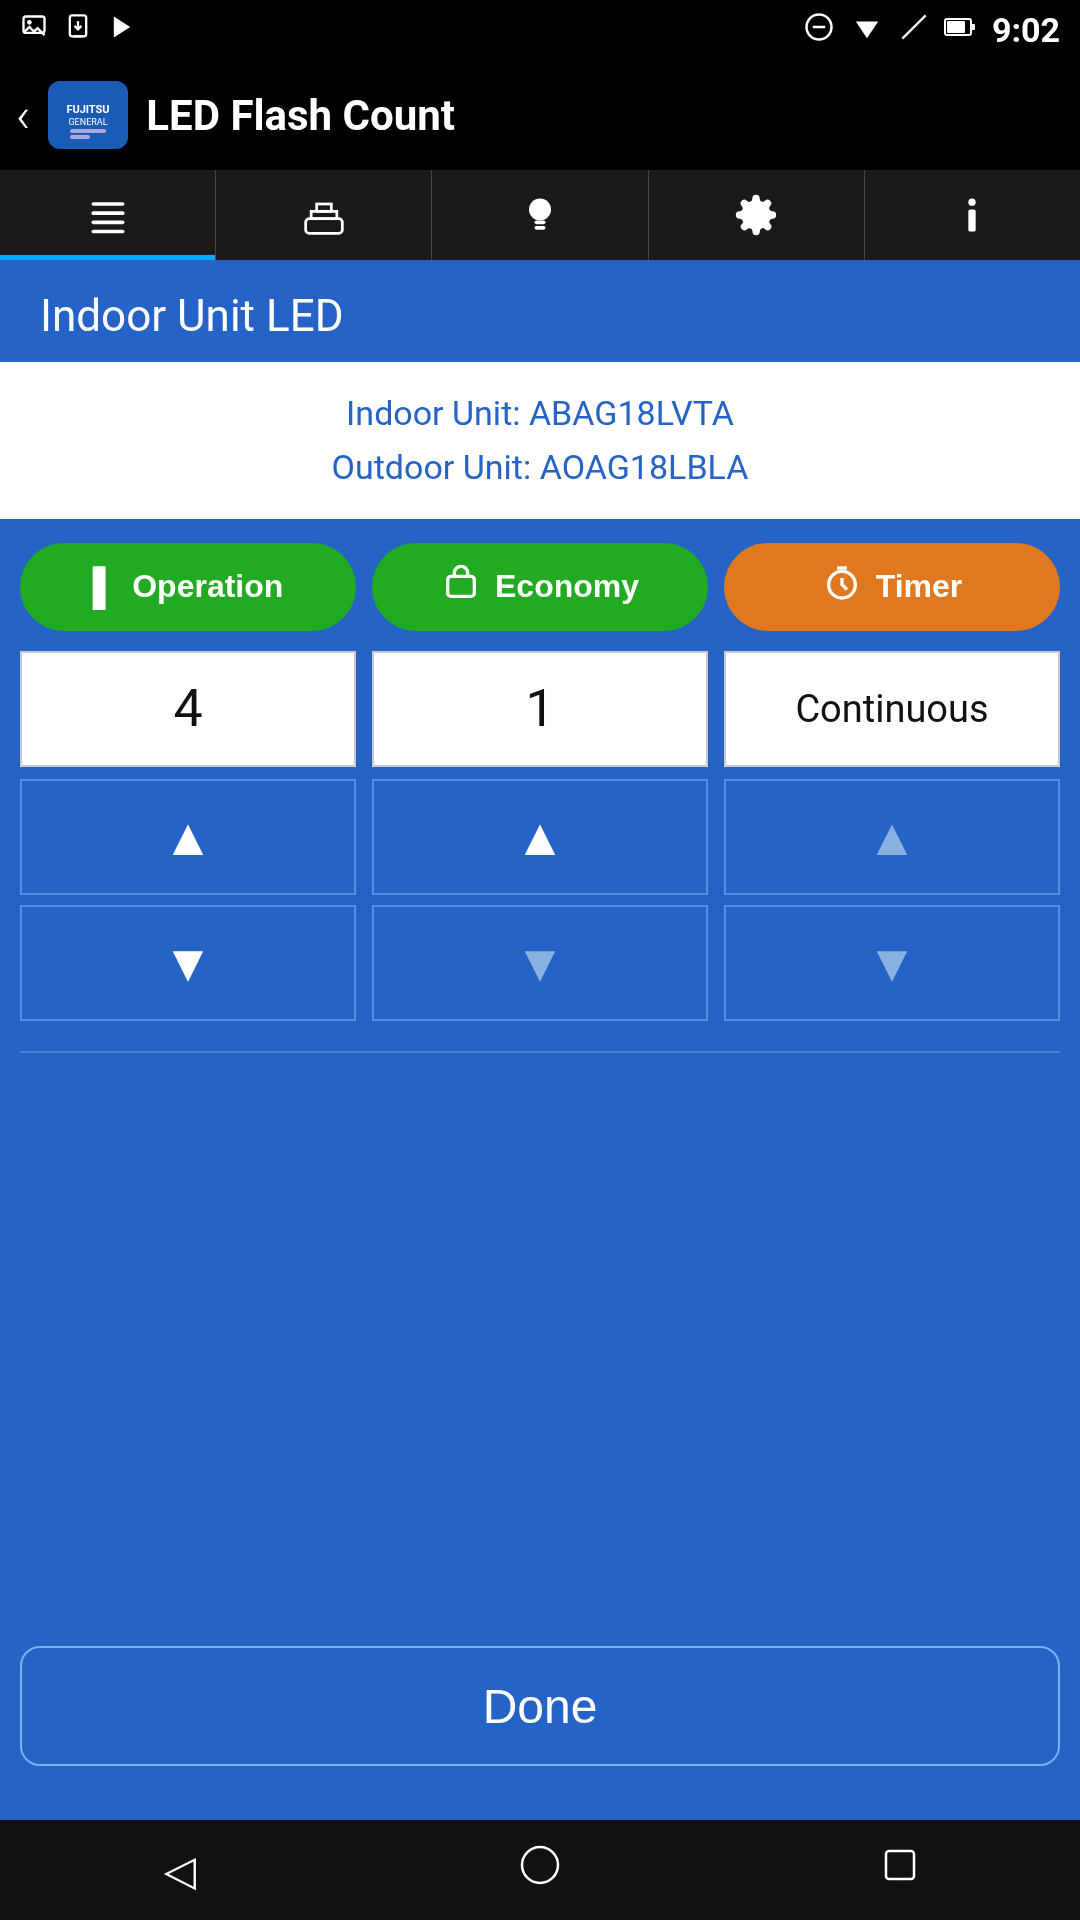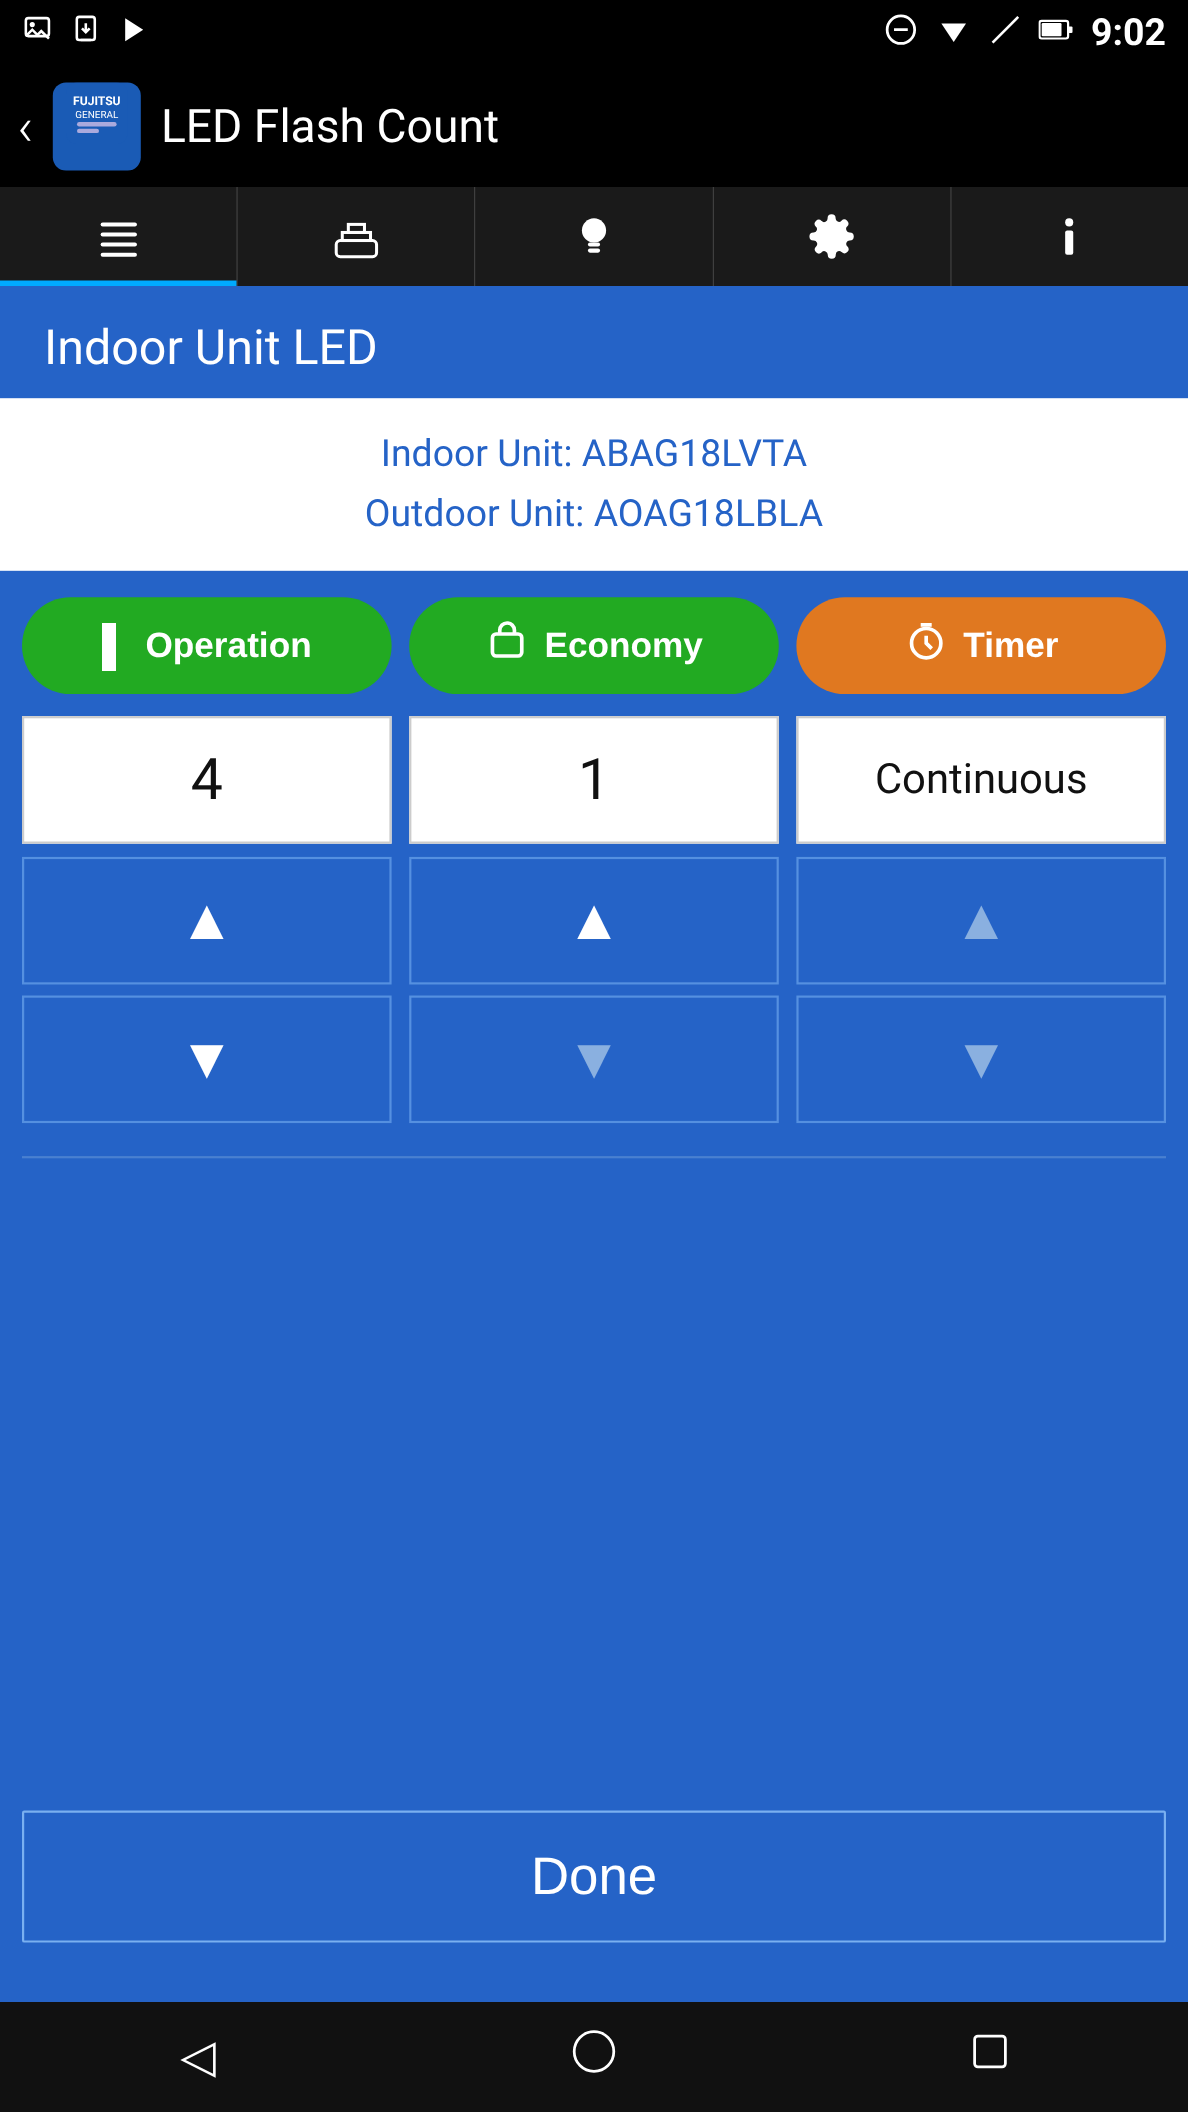--- a/index.html
+++ b/index.html
@@ -53,33 +53,33 @@
       padding: 0 16px;
       gap: 18px;
       flex-shrink: 0;
     }
     .back-arrow {
       color: white;
       font-size: 36px;
     }
     .app-icon {
       width: 80px;
-      height: 80px;
+      height: 68px;
       background: #1a5bb5;
       border-radius: 12px;
       display: flex;
-      align-items: flex-start;
+      align-items: flex-end;
       justify-content: center;
       font-size: 28px;
       color: white;
     }
     .app-title {
       color: white;
       font-size: 42px;
-      font-weight: normal;
+      font-weight: bold;
     }
 
     
     .tab-bar {
       width: 100%;
       height: 90px;
       background: #1a1a1a;
       display: flex;
       align-items: stretch;
       flex-shrink: 0;
@@ -237,21 +237,21 @@
 
     
     .done-btn-container {
       padding: 0 0 30px;
     }
     .done-btn {
       width: 100%;
       height: 120px;
       background: #2563c7;
       border: 2px solid #7ab0f0;
-      border-radius: 2px;
+      border-radius: 20px;
       color: white;
       font-size: 48px;
       font-weight: 400;
       cursor: pointer;
       display: flex;
       align-items: center;
       justify-content: center;
     }
 
     

